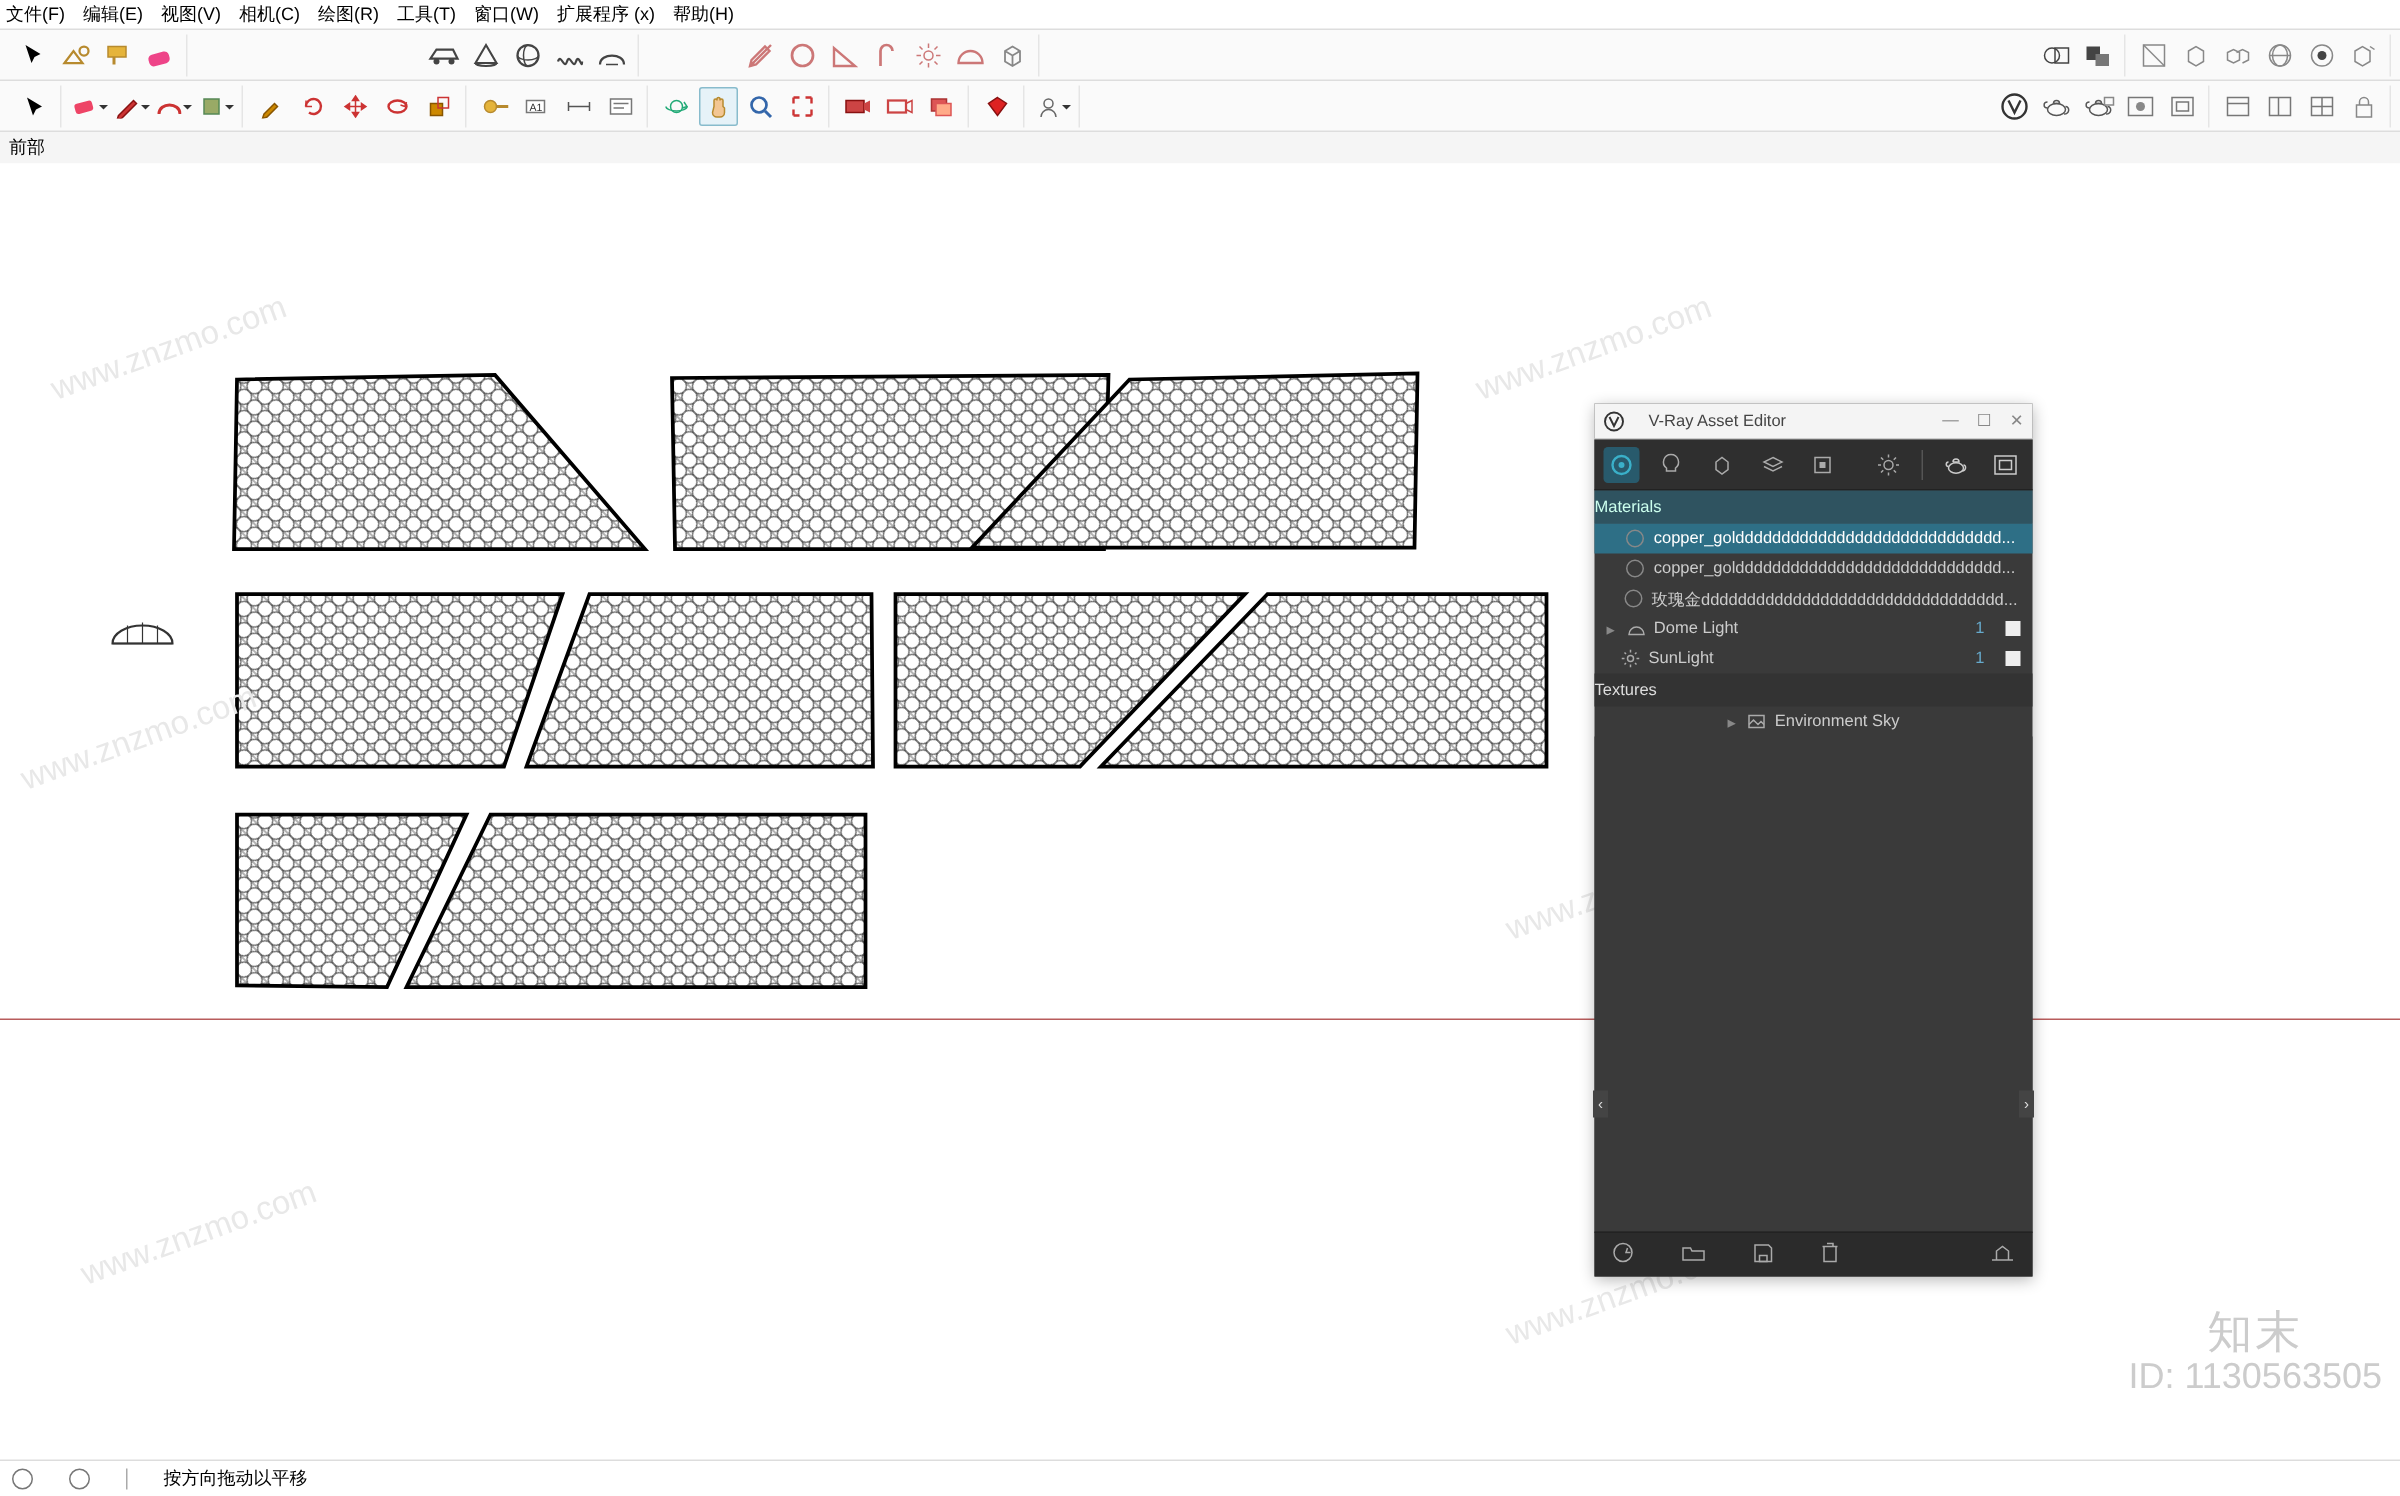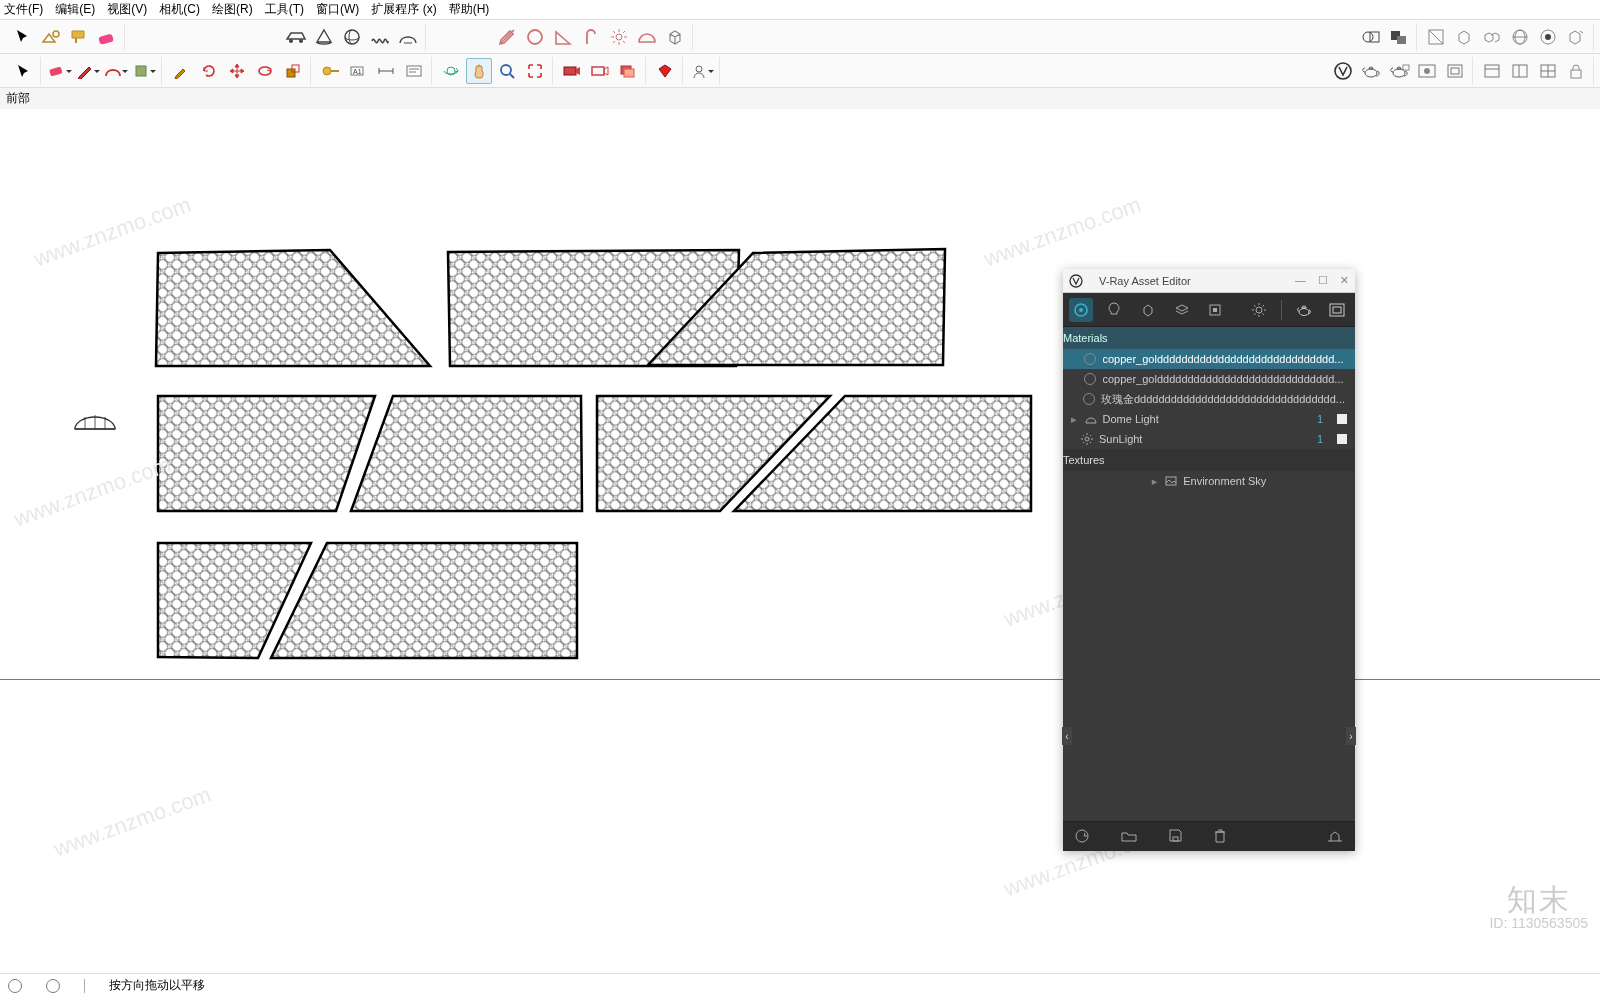--- a/index.html
+++ b/index.html
@@ -583,21 +583,21 @@
           </svg></span>
       <span style="flex:1"></span>
       <span><svg width="16" height="12">
             <path d="M1 11h14M4 11V5l4-3 4 3v6" fill="none" stroke="#aaa"></path>
           </svg></span>
     </div>
   </div>
 
   <div class="wm">
     <div style="font-size:30px;letter-spacing:2px">知末</div>
-    <div style="font-size:14px">ID: 1130563505</div>
+    <div style="font-size:24px">ID: 1130563505</div>
   </div>
 </div>
 
 <div class="statusbar">
   <span class="status-ic"></span>
   <span class="status-ic"></span>
   <span style="border-left:1px solid #aaa;height:14px"></span>
   <span>按方向拖动以平移</span>
 </div>
 

